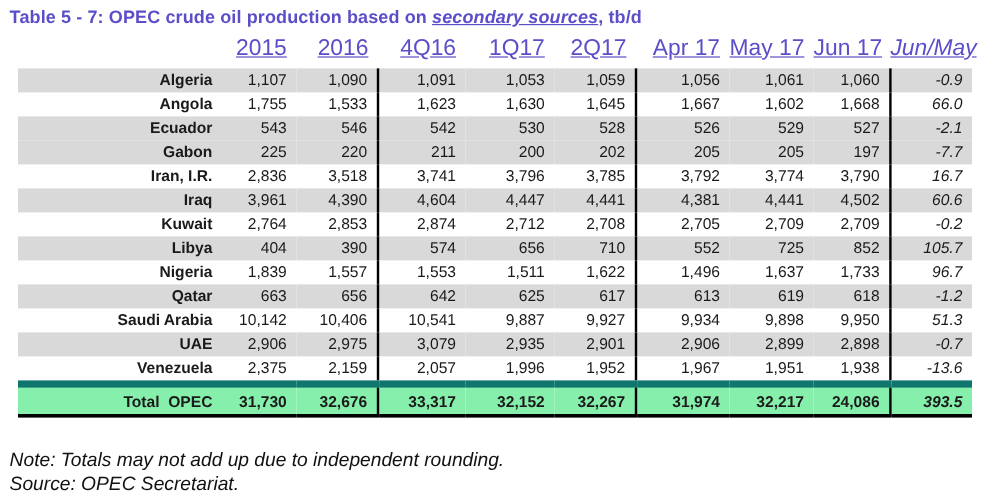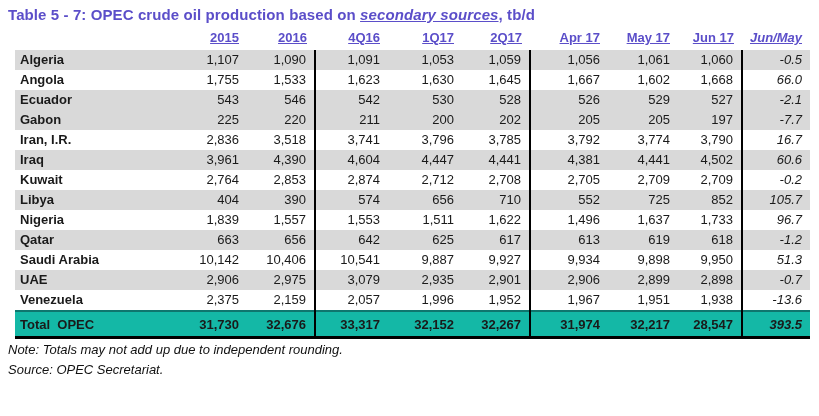--- a/index.html
+++ b/index.html
@@ -30,57 +30,57 @@
   col.c-2016   { width: 68px; }
   col.c-4q16   { width: 73px; }
   col.c-1q17   { width: 74px; }
   col.c-2q17   { width: 68px; }
   col.c-apr    { width: 78px; }
   col.c-may    { width: 70px; }
   col.c-jun    { width: 64px; }
   col.c-junmay { width: 68px; }
   th {
     color: #5B4EC9;
-    font-weight: bold;
-    font-size: 13px;
+    font-weight: normal;
+    font-size: 19px;
     text-align: right;
     text-decoration: underline;
     padding: 1px 8px 5px 0;
     white-space: nowrap;
   }
   th.italic { font-style: italic; }
   td {
     font-size: 13px;
     text-align: right;
     padding: 2px 8px 2px 0;
     height: 20px;
     line-height: 16px;
     white-space: nowrap;
   }
   td.name {
-    text-align: left;
+    text-align: right;
     font-weight: bold;
     padding-left: 5px;
     white-space: pre;
   }
   tr.stripe td { background: #D9D9D9; }
   td.vline { border-right: 2px solid #000; }
   td.italic { font-style: italic; }
   tr.total td {
-    background: #14b8a6;
+    background: #86efac;
     font-weight: bold;
-    border-top: 2px solid #0f766e;
+    border-top: 6px solid #0f766e;
     border-bottom: 3px solid #000;
     height: 26px;
     padding-top: 4px;
   }
   .notes {
-    margin: 1px 0 0 8px;
+    margin: 26px 0 0 8px;
     font-style: italic;
-    font-size: 13px;
+    font-size: 16px;
     color: #111111;
     line-height: 20px;
   }
 </style>
 </head>
 <body>
 
 <div class="title"><span>Table 5 - 7: OPEC crude oil production based on </span><span class="em">secondary sources</span><span>, tb/d</span></div>
 
 <table class="opec">
@@ -114,21 +114,21 @@
       <tr class="stripe">
         <td class="name">Algeria</td>
         <td>1,107</td>
         <td class="vline">1,090</td>
         <td>1,091</td>
         <td>1,053</td>
         <td class="vline">1,059</td>
         <td>1,056</td>
         <td>1,061</td>
         <td class="vline">1,060</td>
-        <td class="italic">-0.5</td>
+        <td class="italic">-0.9</td>
       </tr>
       <tr>
         <td class="name">Angola</td>
         <td>1,755</td>
         <td class="vline">1,533</td>
         <td>1,623</td>
         <td>1,630</td>
         <td class="vline">1,645</td>
         <td>1,667</td>
         <td>1,602</td>
@@ -269,21 +269,21 @@
       </tr>
       <tr class="total">
         <td class="name">Total  OPEC</td>
         <td>31,730</td>
         <td class="vline">32,676</td>
         <td>33,317</td>
         <td>32,152</td>
         <td class="vline">32,267</td>
         <td>31,974</td>
         <td>32,217</td>
-        <td class="vline">28,547</td>
+        <td class="vline">24,086</td>
         <td class="italic">393.5</td>
       </tr>
     </tbody>
 </table>
 
 <div class="notes">
   <div>Note: Totals may not add up due to independent rounding.</div>
   <div>Source: OPEC Secretariat.</div>
 </div>
 

